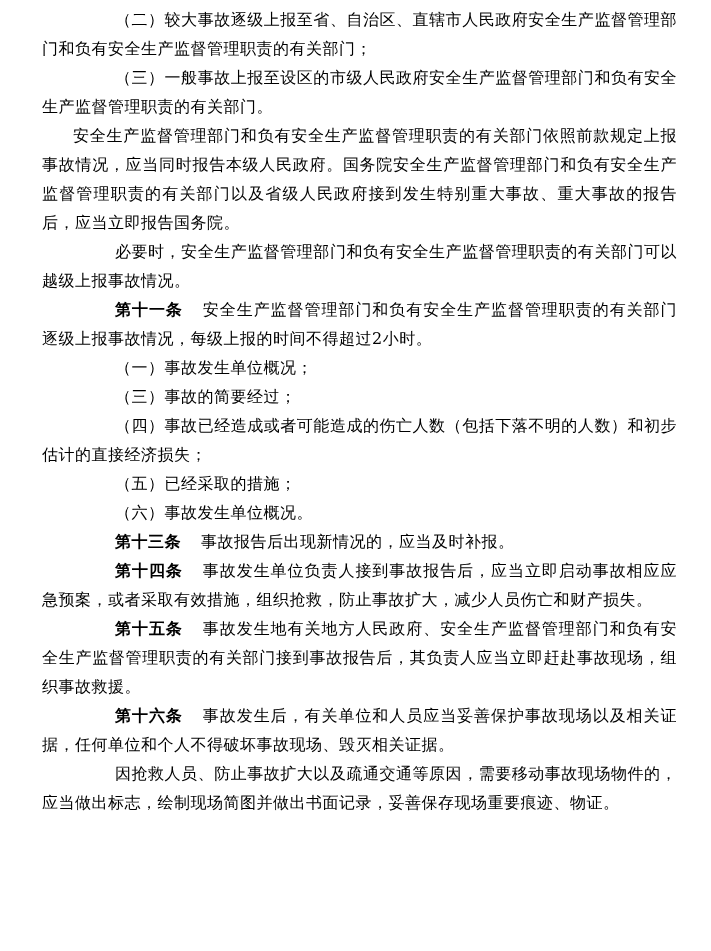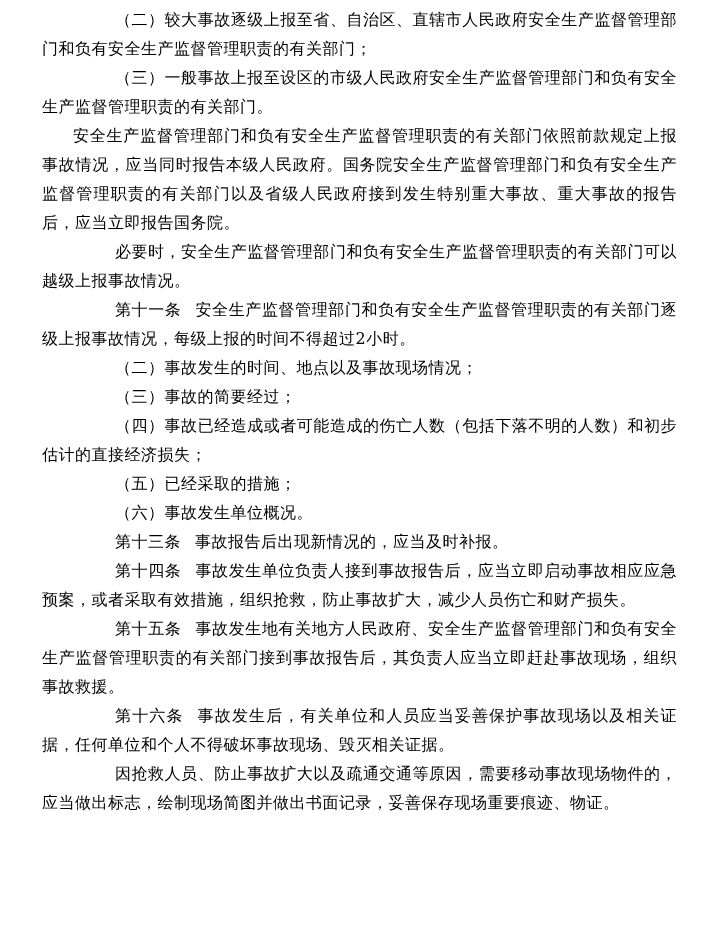--- a/index.html
+++ b/index.html
@@ -27,35 +27,35 @@
     text-align: justify;
     text-justify: inter-ideograph;
   }
   .content p {
     margin: 0;
     padding: 0;
   }
   p.indent-small { text-indent: 31px; }
   p.indent-large { text-indent: 73px; }
   .article-no {
-    font-weight: normal;
-    margin-right: 14px;
+    font-weight: bold;
+    margin-right: 20px;
   }
 </style>
 </head>
 <body>
 
 <div class="page">
   <div class="content">
       <p class="indent-large"><span>（二）较大事故逐级上报至省、自治区、直辖市人民政府安全生产监督管理部门和负有安全生产监督管理职责的有关部门；</span></p>
       <p class="indent-large"><span>（三）一般事故上报至设区的市级人民政府安全生产监督管理部门和负有安全生产监督管理职责的有关部门。</span></p>
       <p class="indent-small"><span>安全生产监督管理部门和负有安全生产监督管理职责的有关部门依照前款规定上报事故情况，应当同时报告本级人民政府。国务院安全生产监督管理部门和负有安全生产监督管理职责的有关部门以及省级人民政府接到发生特别重大事故、重大事故的报告后，应当立即报告国务院。</span></p>
       <p class="indent-large"><span>必要时，安全生产监督管理部门和负有安全生产监督管理职责的有关部门可以越级上报事故情况。</span></p>
       <p class="indent-large"><span class="article-no">第十一条</span><span>安全生产监督管理部门和负有安全生产监督管理职责的有关部门逐级上报事故情况，每级上报的时间不得超过2小时。</span></p>
-      <p class="indent-large"><span>（二）事故发生的时间、地点以及事故现场情况；</span></p>
+      <p class="indent-large"><span>（一）事故发生单位概况；</span></p>
       <p class="indent-large"><span>（三）事故的简要经过；</span></p>
       <p class="indent-large"><span>（四）事故已经造成或者可能造成的伤亡人数（包括下落不明的人数）和初步估计的直接经济损失；</span></p>
       <p class="indent-large"><span>（五）已经采取的措施；</span></p>
       <p class="indent-large"><span>（六）事故发生单位概况。</span></p>
       <p class="indent-large"><span class="article-no">第十三条</span><span>事故报告后出现新情况的，应当及时补报。</span></p>
       <p class="indent-large"><span class="article-no">第十四条</span><span>事故发生单位负责人接到事故报告后，应当立即启动事故相应应急预案，或者采取有效措施，组织抢救，防止事故扩大，减少人员伤亡和财产损失。</span></p>
       <p class="indent-large"><span class="article-no">第十五条</span><span>事故发生地有关地方人民政府、安全生产监督管理部门和负有安全生产监督管理职责的有关部门接到事故报告后，其负责人应当立即赶赴事故现场，组织事故救援。</span></p>
       <p class="indent-large"><span class="article-no">第十六条</span><span>事故发生后，有关单位和人员应当妥善保护事故现场以及相关证据，任何单位和个人不得破坏事故现场、毁灭相关证据。</span></p>
       <p class="indent-large"><span>因抢救人员、防止事故扩大以及疏通交通等原因，需要移动事故现场物件的，应当做出标志，绘制现场简图并做出书面记录，妥善保存现场重要痕迹、物证。</span></p>
     </div>

